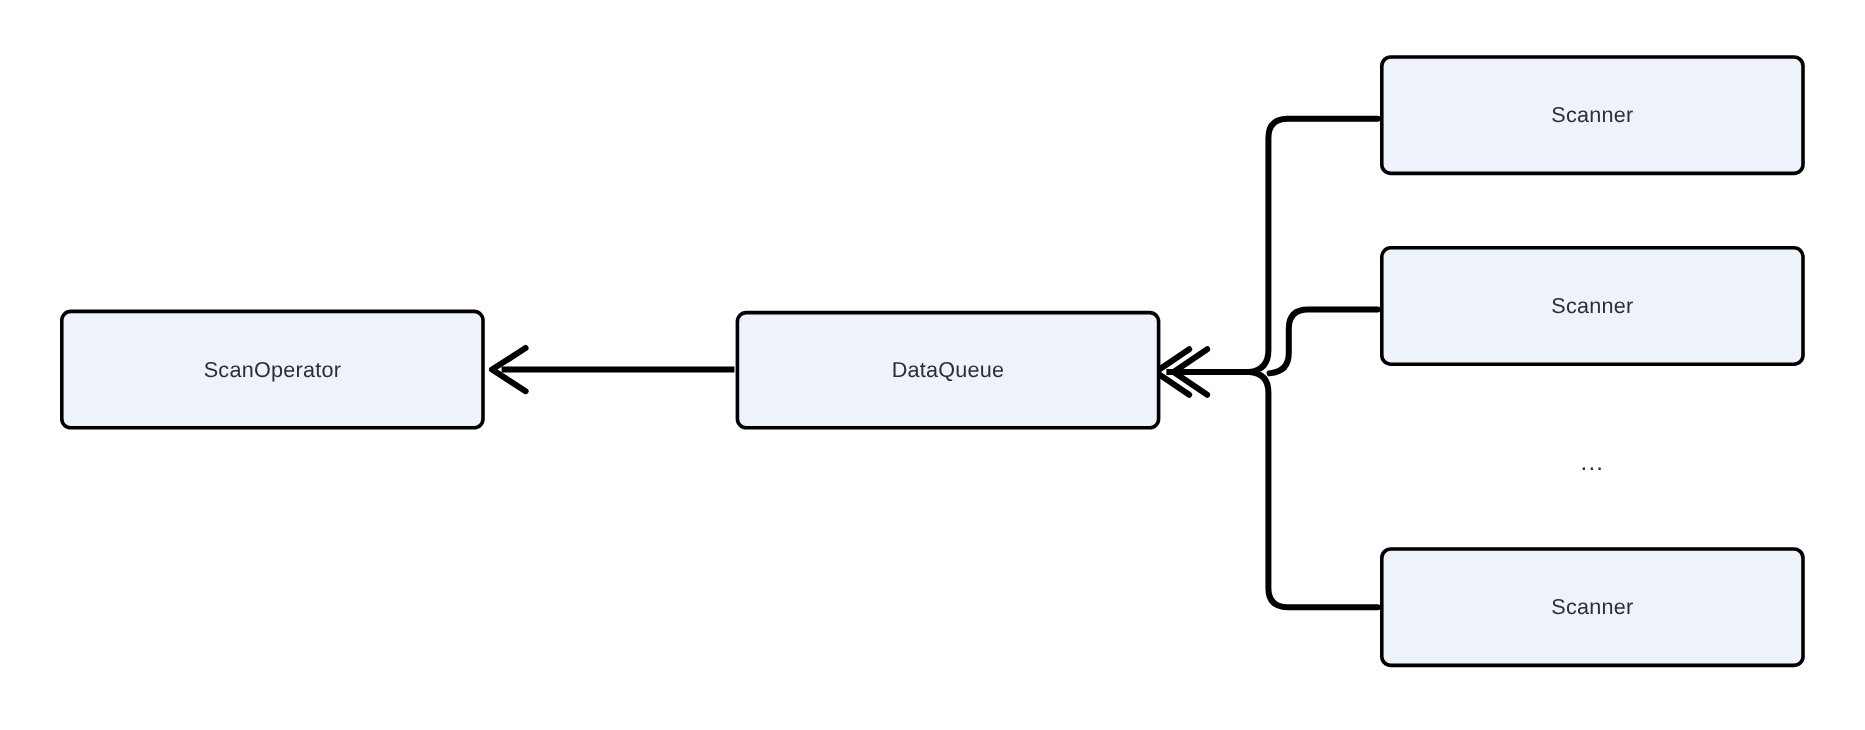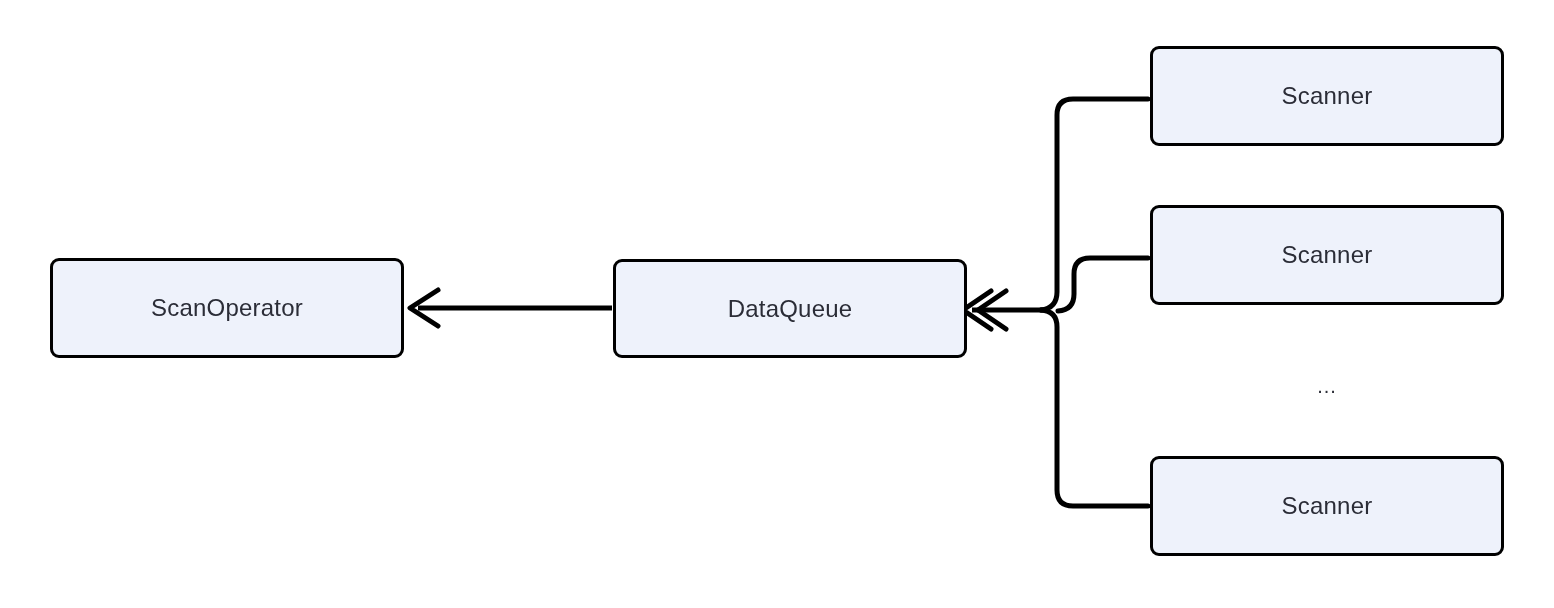--- a/index.html
+++ b/index.html
@@ -30,21 +30,21 @@
     background: #eef2fb;
     border: 3px solid #000000;
     border-radius: 9px;
     display: flex;
     align-items: center;
     justify-content: center;
     z-index: 2;
   }
   .node-label {
     font-family: "Liberation Sans", sans-serif;
-    font-size: 24px;
+    font-size: 18px;
     color: #2b2d37;
     letter-spacing: 0.2px;
     white-space: nowrap;
   }
   #node-scanoperator {
     left: 50px;
     top: 258px;
     width: 354px;
     height: 100px;
   }

